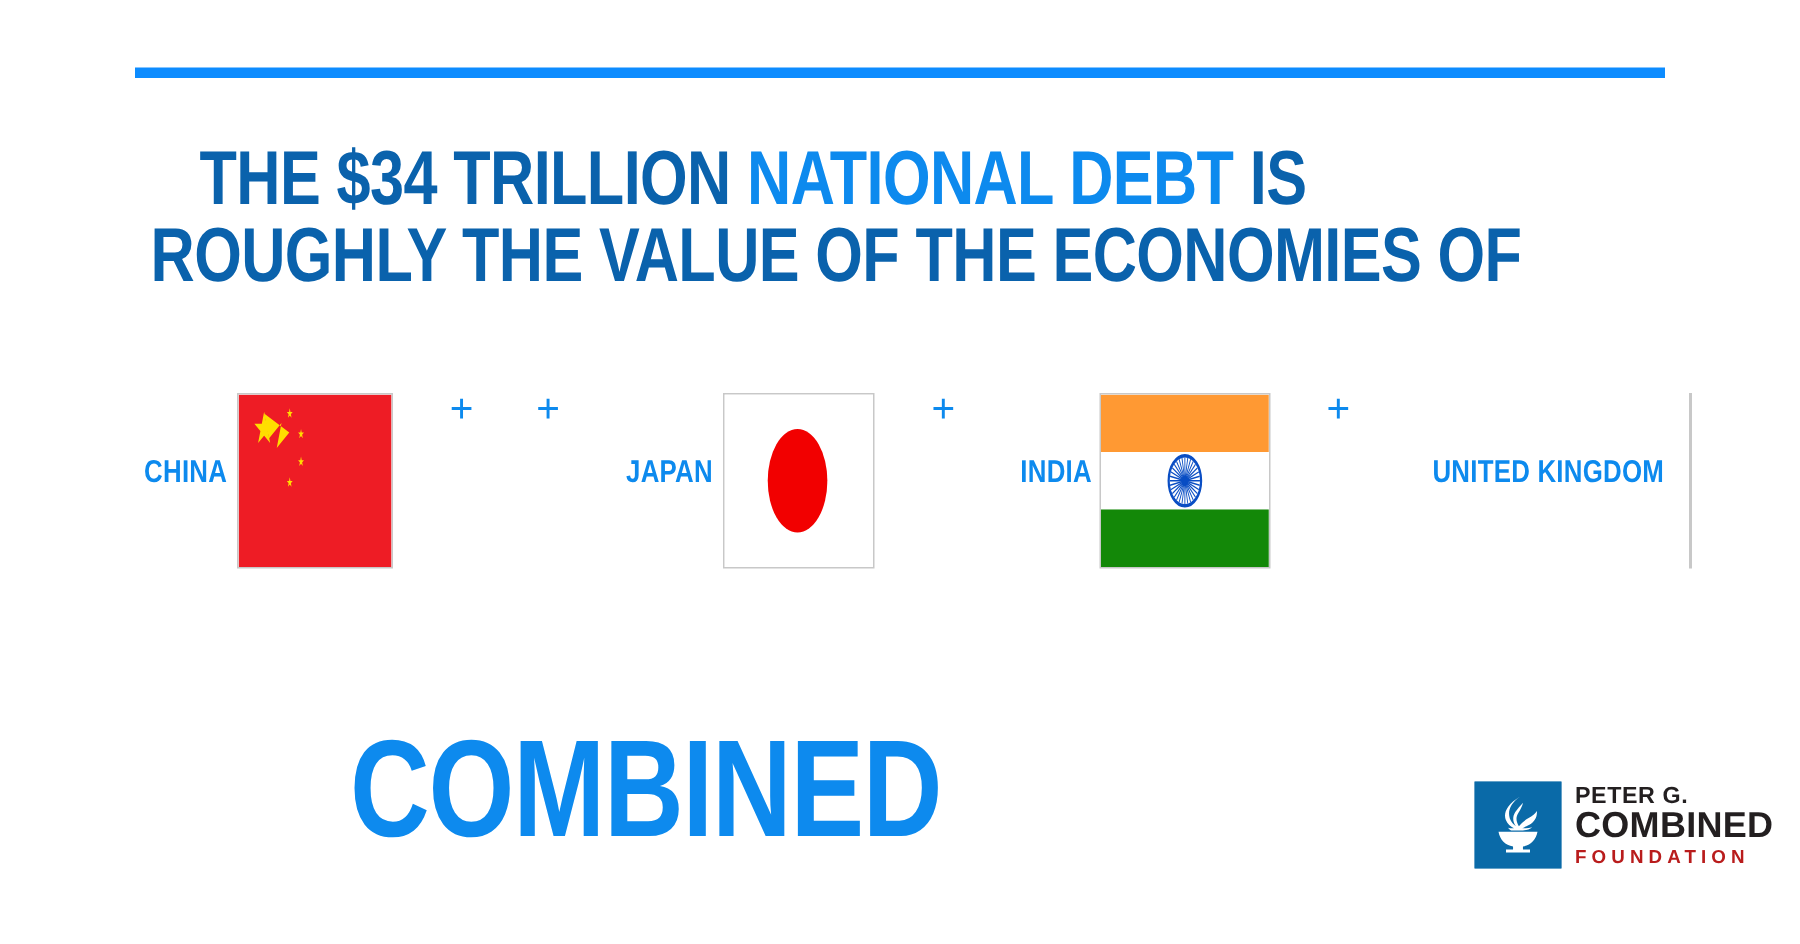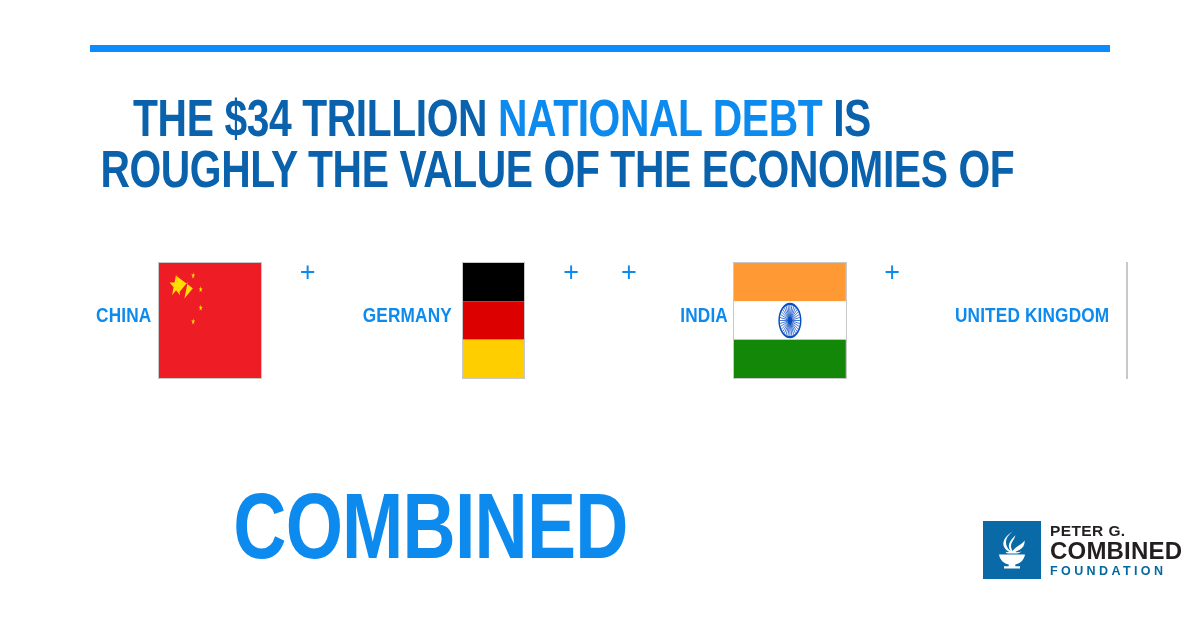--- a/index.html
+++ b/index.html
@@ -159,21 +159,21 @@
     font-weight: 700;
     font-size: 24px;
     color: #231f20;
     letter-spacing: 0.2px;
     line-height: 1.0;
   }
   .logo-line-3 {
     font-family: "Liberation Sans", sans-serif;
     font-weight: 700;
     font-size: 12.5px;
-    color: #0369a1;
+    color: #b91c1c;
     letter-spacing: 3.4px;
     line-height: 1.1;
     margin-top: 2px;
   }
 </style>
 </head>
 <body>
 
 <div id="top-rule"></div>
 
@@ -196,33 +196,32 @@
           <polygon points="122,40 125.53,50.86 116.29,44.15 127.71,44.15 118.47,50.86"></polygon>
           <polygon points="122,72 125.53,82.86 116.29,76.15 127.71,76.15 118.47,82.86"></polygon>
           <polygon points="100,96 103.53,106.86 94.29,100.15 105.71,100.15 96.47,106.86"></polygon>
         </g>
       </svg>
     </div>
   </div>
 
   <div class="plus-sign">+</div>
 
-  <div class="country-col">
-    <div class="country-label">GERMANY</div>
-    <div class="flag">
-      <svg viewBox="0 0 300 180" preserveAspectRatio="none">
-        <rect x="0" y="0" width="300" height="60" fill="#000000"></rect>
-        <rect x="0" y="60" width="300" height="60" fill="#dd0000"></rect>
-        <rect x="0" y="120" width="300" height="60" fill="#ffce00"></rect>
-      </svg>
-    </div>
-  </div>
-
-  <div class="plus-sign">+</div>
-
+
+  <div class="plus-sign">+</div>
+
+  <div class="country-col">
+    <div class="country-label">JAPAN</div>
+    <div class="flag">
+      <svg viewBox="0 0 300 200" preserveAspectRatio="none">
+        <rect x="0" y="0" width="300" height="200" fill="#ffffff"></rect>
+        <circle cx="147" cy="100" r="60" fill="#f20000"></circle>
+      </svg>
+    </div>
+  </div>
 
   <div class="plus-sign">+</div>
 
   <div class="country-col">
     <div class="country-label">INDIA</div>
     <div class="flag">
       <svg viewBox="0 0 300 200" preserveAspectRatio="none">
         <rect x="0" y="0" width="300" height="66.7" fill="#ff9933"></rect>
         <rect x="0" y="66.7" width="300" height="66.6" fill="#ffffff"></rect>
         <rect x="0" y="133.3" width="300" height="66.7" fill="#138808"></rect>

